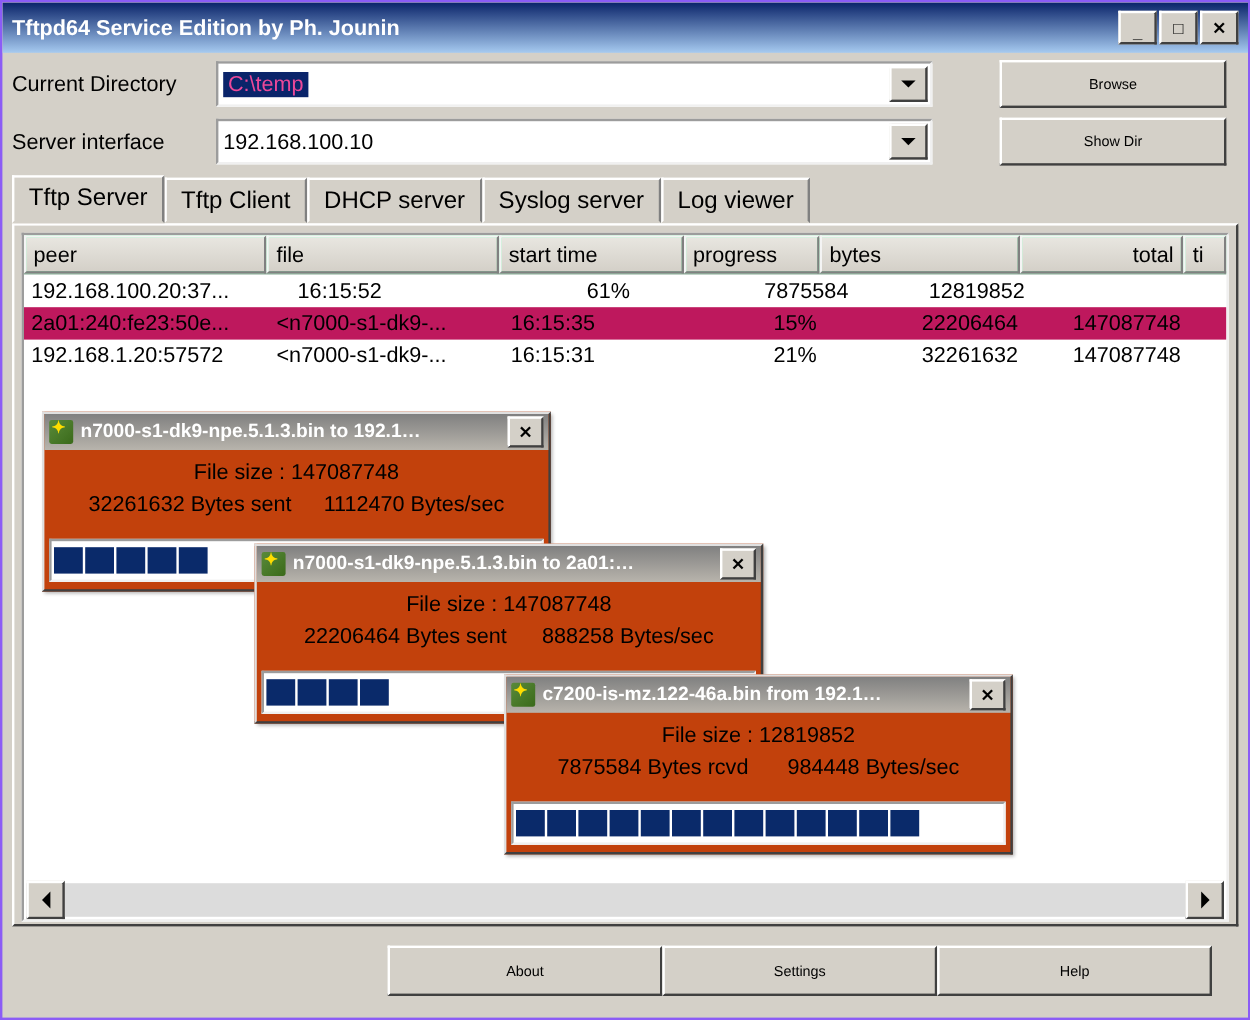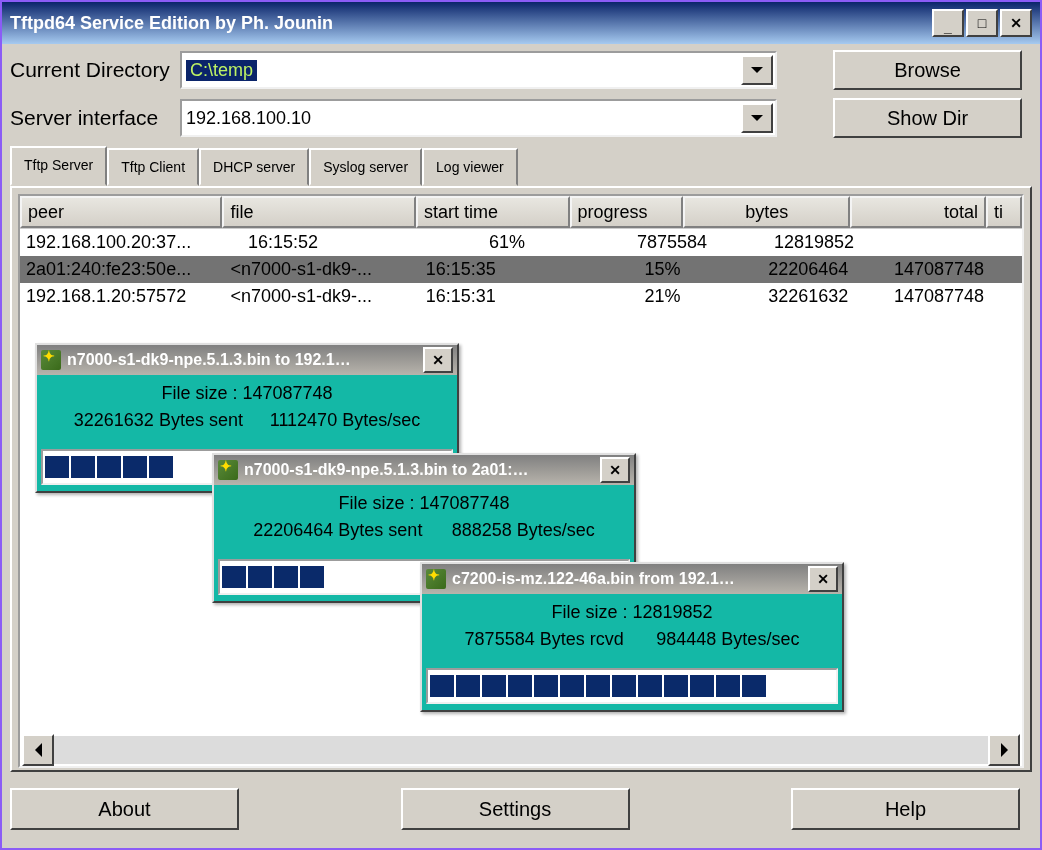--- a/index.html
+++ b/index.html
@@ -3,52 +3,52 @@
 <meta charset="utf-8">
 <style>
 html,body{margin:0;padding:0;font-family:Tahoma,Arial,sans-serif;font-size:12px;background:#d4d0c8;color:#000}
 .window{width:1042px;height:850px;background:#d4d0c8;border:2px solid #8b5cf6;box-sizing:border-box;position:relative;overflow:hidden}
 .titlebar{background:linear-gradient(#0a246a,#a6caf0);color:#fff;font-weight:bold;font-size:18px;padding:6px 8px;display:flex;align-items:center;position:relative;height:30px}
 .titlebar-text{flex:1;white-space:nowrap;overflow:hidden}
 .titlebar-btns{display:flex;gap:2px}
 .win-btn{width:28px;height:24px;background:#d4d0c8;border:2px solid;border-color:#fff #404040 #404040 #fff;display:flex;align-items:center;justify-content:center;font-family:Arial;font-weight:bold;color:#000;font-size:14px;line-height:1}
 .clientarea{padding:6px 8px}
 .row{display:flex;align-items:center;margin-bottom:8px}
-.row-label{font-size:21px;width:170px}
+.row-label{font-size:18px;width:170px}
 .combo{flex:1;max-width:585px;height:34px;border:2px inset #f0f0f0;background:#fff;display:flex;align-items:center;padding:0 4px;position:relative;font-size:18px}
 .combo .dropbtn{position:absolute;right:2px;top:2px;bottom:2px;width:28px;background:#d4d0c8;border:2px solid;border-color:#fff #404040 #404040 #fff;display:flex;align-items:center;justify-content:center}
 .combo .dropbtn:after{content:"";border:6px solid transparent;border-top-color:#000;margin-top:6px}
-.sel{background:#0a246a;color:#bef264;padding:0 4px}
-.btn{width:185px;height:36px;border:2px solid;border-color:#fff #404040 #404040 #fff;background:#d4d0c8;font-size:20px;display:flex;align-items:center;justify-content:center}
+.sel{background:#0a246a;color:#ec4899;padding:0 4px}
+.btn{width:185px;height:36px;border:2px solid;border-color:#fff #404040 #404040 #fff;background:#d4d0c8;font-size:12px;display:flex;align-items:center;justify-content:center}
 .right-btns{margin-left:auto;margin-right:10px}
-.tab-strip{display:flex;margin-top:6px;position:relative;font-size:14px}
+.tab-strip{display:flex;margin-top:6px;position:relative;font-size:20px}
 .tab{padding:5px 12px;border:2px solid;border-color:#fff #808080 transparent #fff;background:#d4d0c8;margin-right:0px;position:relative;top:2px;height:24px;display:flex;align-items:center}
 .tab.active{top:0;border-bottom:2px solid #d4d0c8;z-index:2;font-weight:normal;padding-top:5px;padding-bottom:7px}
 .tab-panel{border:2px solid;border-color:#fff #404040 #404040 #fff;background:#d4d0c8;padding:6px;height:570px;position:relative;overflow:hidden}
 .listview{border:2px inset #f0f0f0;background:#fff;height:100%;font-size:18px;position:relative;overflow:hidden}
 .lv-header{display:flex;background:#86efac;border-bottom:1px solid #ccc}
 .lv-header .col{border:2px solid;border-color:#f4f4f4 #808080 #808080 #f4f4f4;background:linear-gradient(#e8e6e0,#d4d0c8);padding:2px 6px;white-space:nowrap;overflow:hidden;text-align:left;height:24px;line-height:24px}
 .lv-row{display:flex;padding:1px 0}
-.lv-row.selected{background:#737373}
+.lv-row.selected{background:#be185d}
 .lv-row .cell{padding:2px 6px;white-space:nowrap;overflow:hidden}
 .col-peer{width:210px}
 .col-file{width:200px}
 .col-start{width:155px}
 .col-prog{width:110px;text-align:right}
 .col-bytes{width:170px;text-align:right}
 .col-total{width:135px;text-align:right}
 .col-ti{flex:1;min-width:20px}
 .scroll-h{position:absolute;left:2px;right:2px;bottom:2px;height:28px;background:#dcdcdc;display:flex;align-items:center}
 .scroll-h .sb-btn{width:28px;height:28px;border:2px solid;border-color:#fff #404040 #404040 #fff;background:#d4d0c8;display:flex;align-items:center;justify-content:center}
 .scroll-h .sb-btn.left:after{content:"";border:7px solid transparent;border-right-color:#000;margin-left:-7px}
 .scroll-h .sb-btn.right:after{content:"";border:7px solid transparent;border-left-color:#000;margin-right:-7px}
 .scroll-h .track{flex:1}
-.bottom-btns{position:absolute;left:8px;right:20px;bottom:18px;display:flex;justify-content:space-between}
+.bottom-btns{position:absolute;left:8px;right:30px;bottom:18px;display:flex;justify-content:flex-end}
 .bottom-btns .btn{width:225px;height:38px}
-.xfer-win{position:absolute;background:#14b8a6;border:2px solid;border-color:#e0e0e0 #404040 #404040 #e0e0e0;width:420px;box-shadow:2px 2px 3px rgba(0,0,0,.3)}
+.xfer-win{position:absolute;background:#c2410c;border:2px solid;border-color:#e0e0e0 #404040 #404040 #e0e0e0;width:420px;box-shadow:2px 2px 3px rgba(0,0,0,.3)}
 .xfer-title{height:30px;background:linear-gradient(#808080,#b8b4ac);display:flex;align-items:center;padding:0 4px;color:#fff;font-weight:bold;font-size:16px}
 .xfer-title .ic{width:20px;height:20px;background:linear-gradient(135deg,#5a8a3a,#3a6a1a);margin-right:6px;border-radius:2px;position:relative}
 .xfer-title .ic:after{content:"✦";position:absolute;left:2px;top:-2px;color:#fd0;font-size:14px}
 .xfer-title .txt{flex:1;overflow:hidden;white-space:nowrap}
 .xfer-close{width:26px;height:22px;border:2px solid;border-color:#fff #404040 #404040 #fff;background:#d4d0c8;color:#000;font-family:Arial;font-weight:bold;display:flex;align-items:center;justify-content:center;font-size:14px}
 .xfer-body{padding:8px 10px;font-size:18px;text-align:center}
 .xfer-stats{display:flex;justify-content:space-evenly;margin-top:6px;margin-bottom:10px}
 .progressbar{height:28px;border:2px inset #f0f0f0;background:#fff;display:flex;align-items:center;padding:2px;gap:2px;margin:0 4px 6px 4px}
 .progressbar .blk{width:24px;height:22px;background:#0a2a6a}
 </style>
@@ -97,21 +97,21 @@
       <div class="tab">Log viewer</div>
     </div>
 
     <div class="tab-panel">
       <div class="listview">
         <div class="lv-header">
           <div class="col col-peer">peer</div>
           <div class="col col-file">file</div>
           <div class="col col-start">start time</div>
           <div class="col col-prog">progress</div>
-          <div class="col col-bytes" style="text-align:center">bytes</div>
+          <div class="col col-bytes" style="text-align:left">bytes</div>
           <div class="col col-total" style="text-align:right">total</div>
           <div class="col col-ti">ti</div>
         </div>
         <div id="lv-rows">
             <div class="lv-row">
               <div class="cell col-peer">192.168.100.20:37...</div>
               <div class="cell col-start">16:15:52</div>
               <div class="cell col-prog">61%</div>
               <div class="cell col-bytes">7875584</div>
               <div class="cell col-total">12819852</div>

